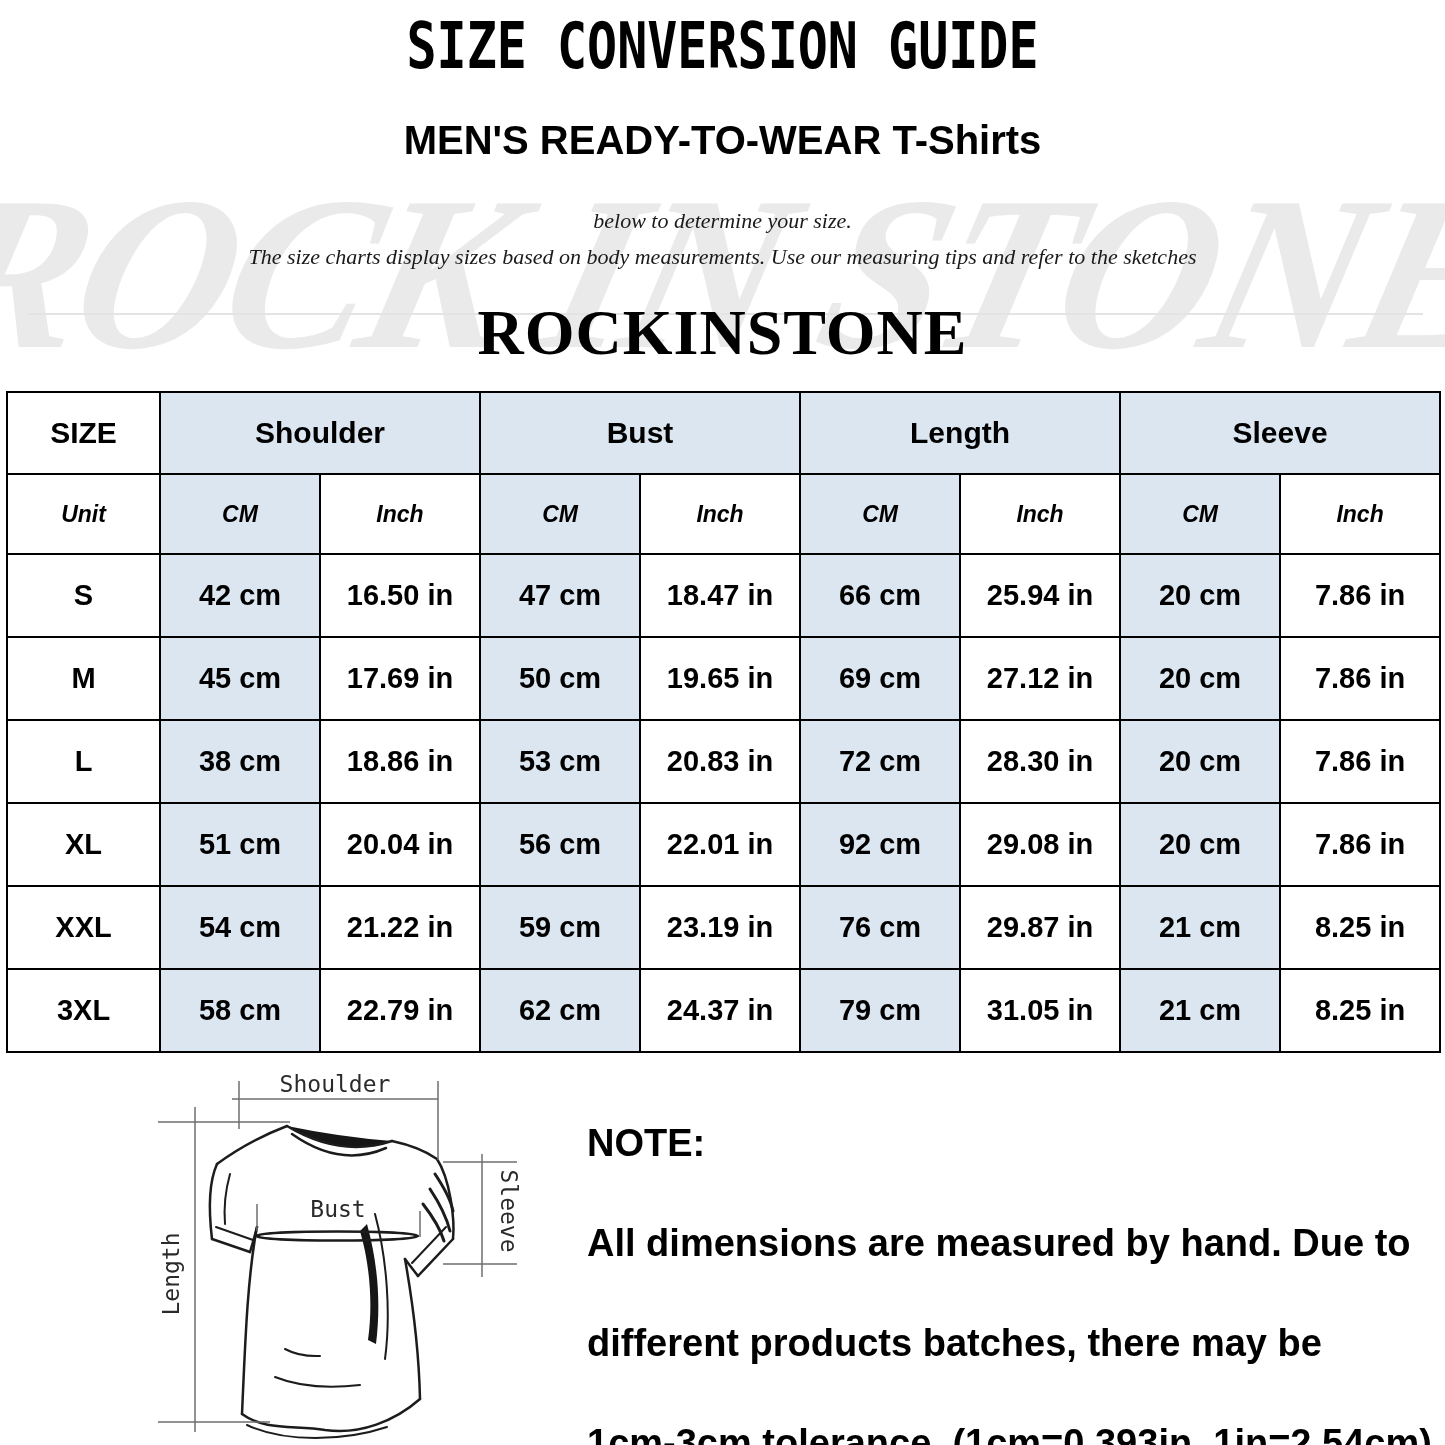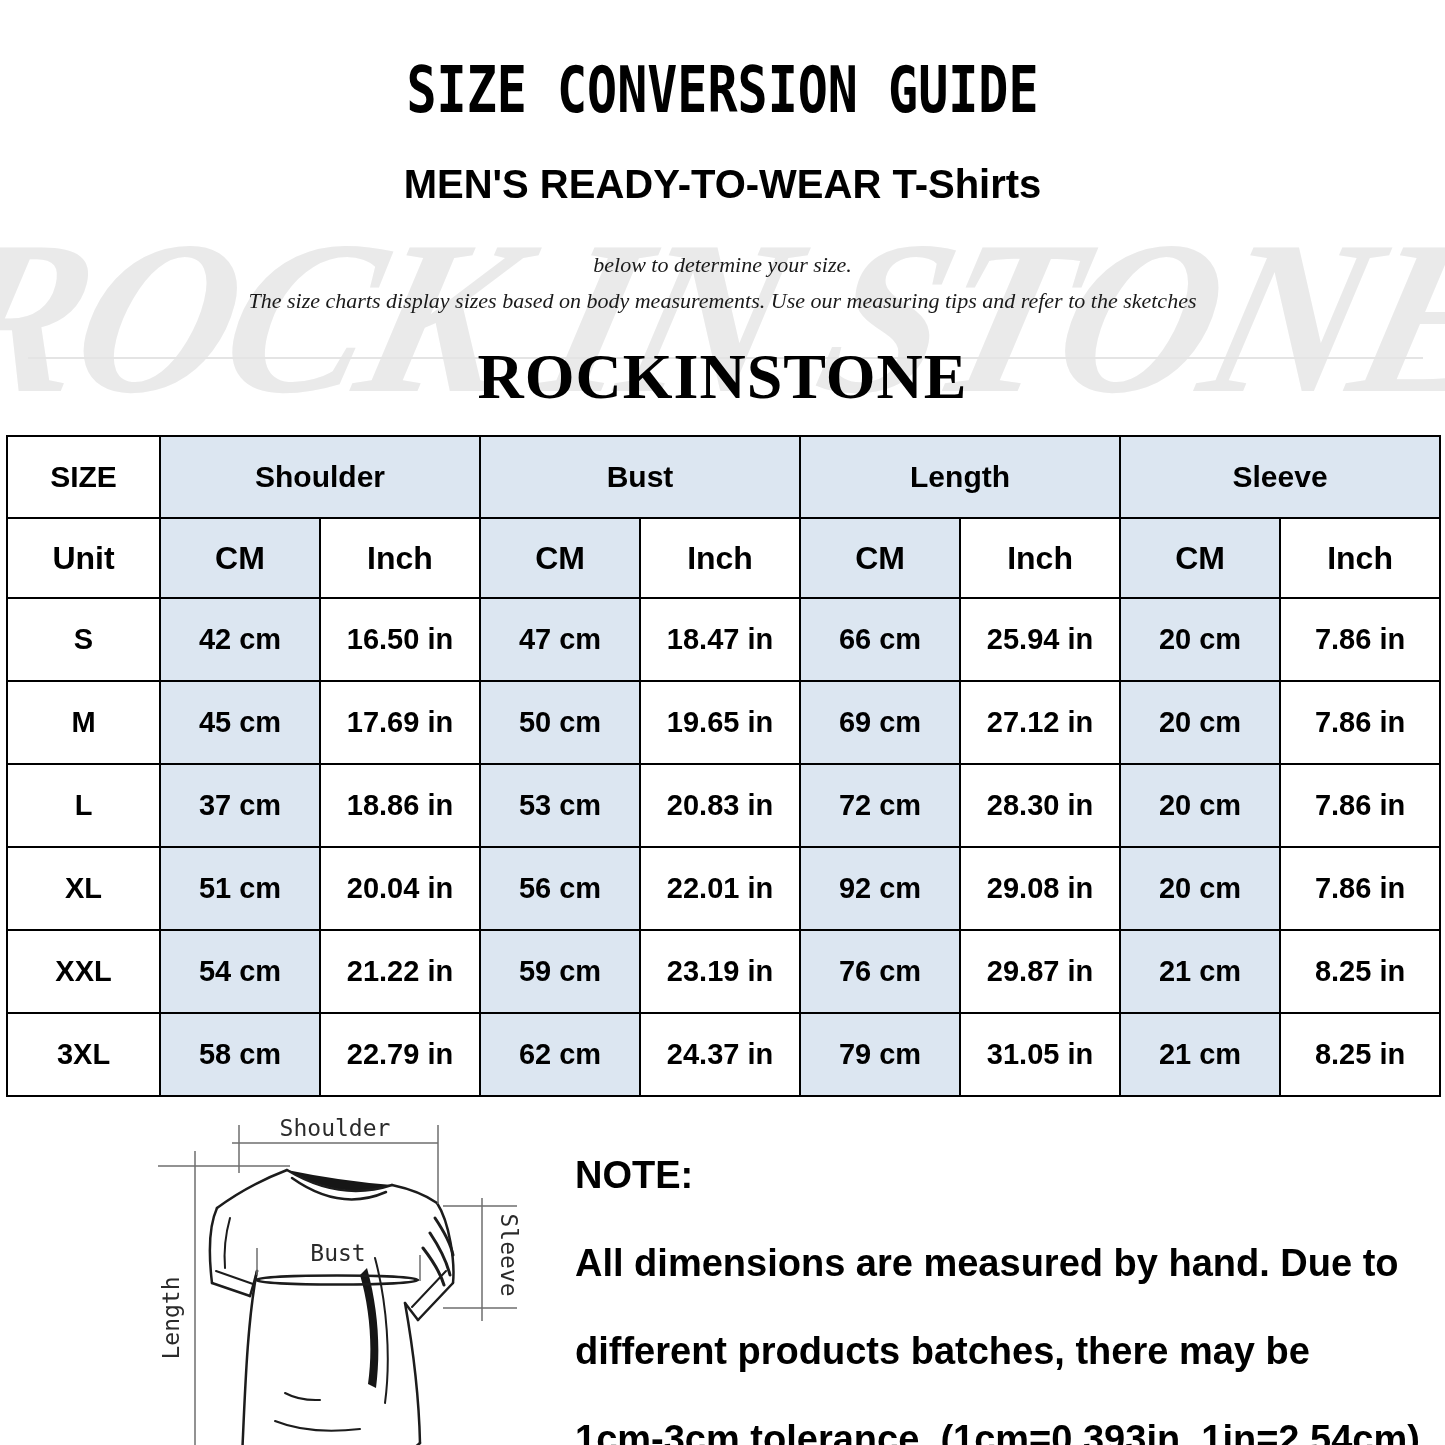--- a/index.html
+++ b/index.html
@@ -27,21 +27,21 @@
     white-space:nowrap;
     z-index:0;
     user-select:none;
   }
   .wm-line{
     position:absolute;top:313px;left:28px;right:22px;
     height:2px;background:#e4e4e4;z-index:0;
   }
 
   
-  .header{position:relative;z-index:1;text-align:center;margin-top:44px;}
+  .header{position:relative;z-index:1;text-align:center;}
   .title{
     margin:0;padding-top:14px;
     font-family:"DejaVu Sans Mono", monospace;
     font-weight:bold;
     font-size:50px;line-height:64px;
   }
   .title .stretch{display:inline-block;transform:scaleY(1.28);transform-origin:center;}
   .subtitle{
     margin-top:40px;
     font-size:40px;font-weight:bold;
@@ -71,21 +71,21 @@
     margin:30px 6px 0 6px;
     background:#86efac;
   }
   .size-table th,.size-table td{
     border:2px solid #000;
     text-align:center;vertical-align:middle;
     font-weight:bold;
     padding:0;
   }
   .size-table .group-row th{height:80px;font-size:30px;}
-  .size-table .unit-row td{height:78px;font-size:32px;}
+  .size-table .unit-row td{height:78px;font-size:23px;font-style:italic;}
   .size-table .data-row td{height:81px;font-size:29px;}
   .blue{background:#dce6f1;}
   .white{background:#ffffff;}
 
   
   .bottom{
     position:relative;z-index:1;
     display:flex;
     margin-top:6px;
     height:390px;
@@ -97,21 +97,21 @@
   }
   .note{
     flex:1;
     box-sizing:border-box;
     padding:26px 0 0 6px;
     font-weight:bold;
     font-size:38px;
     line-height:84px;
     white-space:nowrap;
   }
-  .note p{margin:4px;}
+  .note p{margin:16px;}
 
   svg text{
     font-family:"DejaVu Sans Mono", monospace;
     font-size:23px;
     fill:#2a2a2a;
   }
 </style>
 </head>
 <body>
 
@@ -181,21 +181,21 @@
         <td class="white">17.69 in</td>
         <td class="blue">50 cm</td>
         <td class="white">19.65 in</td>
         <td class="blue">69 cm</td>
         <td class="white">27.12 in</td>
         <td class="blue">20 cm</td>
         <td class="white">7.86 in</td>
       </tr>
       <tr class="data-row">
         <td class="white">L</td>
-        <td class="blue">37 cm</td>
+        <td class="blue">38 cm</td>
         <td class="white">18.86 in</td>
         <td class="blue">53 cm</td>
         <td class="white">20.83 in</td>
         <td class="blue">72 cm</td>
         <td class="white">28.30 in</td>
         <td class="blue">20 cm</td>
         <td class="white">7.86 in</td>
       </tr>
       <tr class="data-row">
         <td class="white">XL</td>

